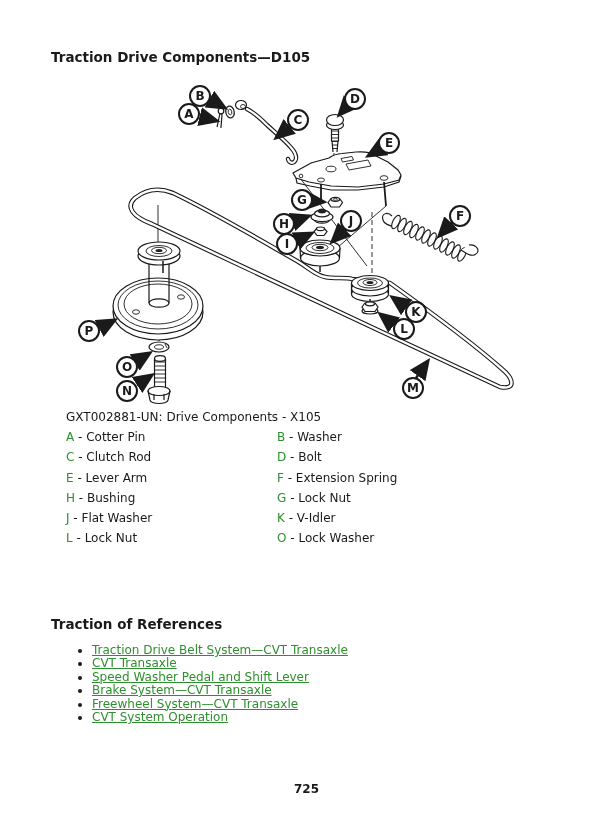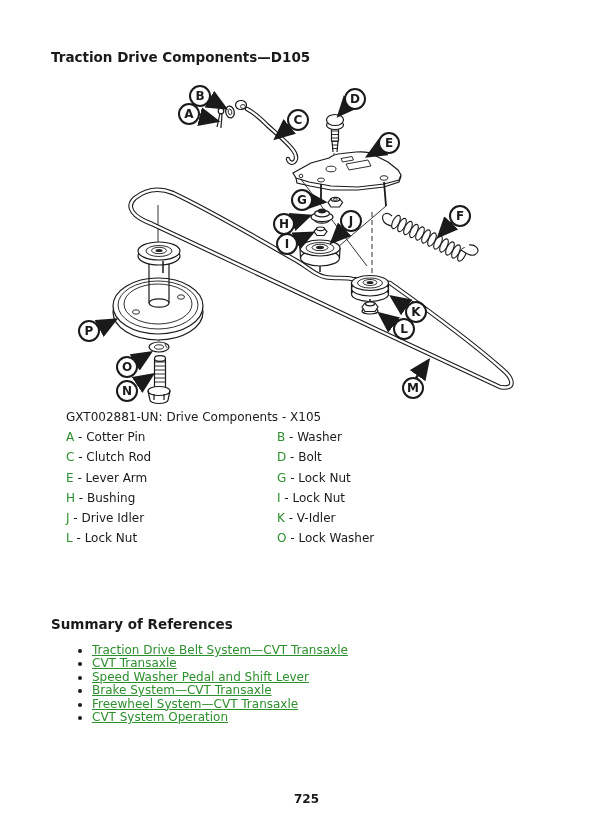--- a/index.html
+++ b/index.html
@@ -12,21 +12,21 @@
   .abs{ position:absolute; }
   .title{ left:51px; top:49px; font-size:13.5px; font-weight:bold; letter-spacing:0; }
   .caption{ left:66px; top:410px; font-size:12px;text-align:center; }
   .legend{ left:66px; top:430px; width:470px; display:grid; grid-template-columns:211px auto; }
   .legend-item{ height:20.3px; font-size:12px; white-space:nowrap; }
   .legend-item .lk{ color:var(--green); }
   .refs-heading{ left:51px; top:616px; font-size:13.5px; font-weight:bold; }
   .refs-list{ left:77px; top:640px; margin:4px; padding:0 0 0 11px; }
   .refs-list li{ font-size:12px; line-height:13.4px; list-style:disc outside; color:var(--ink); }
   .ref-link{ color:var(--green); text-decoration:underline; }
-  .page-number{ left:0; right:0; top:782px; text-align:center; font-size:12px; font-weight:bold;margin-top:10px; }
+  .page-number{ left:0; right:0; top:782px; text-align:center; font-size:12px; font-weight:bold; }
   .diagram-layer{ left:0; top:0; width:613px; height:823px; }
   svg.lineart{ position:absolute; left:0; top:0; }
   .callout{
     position:absolute; width:22px; height:22px; box-sizing:border-box;
     border:2px solid var(--ink); border-radius:50%; background:#fff;
     display:flex; align-items:center; justify-content:center;
     font-size:12px; font-weight:bold; color:var(--ink); z-index:5;
   }
 </style>
 </head>
@@ -242,30 +242,30 @@
     </div>
 
   <div class="abs caption">GXT002881-UN: Drive Components - X105</div>
 
   <div class="abs legend">
       <div class="legend-item"><span class="lk">A</span><span> - Cotter Pin</span></div>
       <div class="legend-item"><span class="lk">B</span><span> - Washer</span></div>
       <div class="legend-item"><span class="lk">C</span><span> - Clutch Rod</span></div>
       <div class="legend-item"><span class="lk">D</span><span> - Bolt</span></div>
       <div class="legend-item"><span class="lk">E</span><span> - Lever Arm</span></div>
+      <div class="legend-item"><span class="lk">F</span><span> - Extension Spring</span></div>
+      <div class="legend-item"><span class="lk">H</span><span> - Bushing</span></div>
       <div class="legend-item"><span class="lk">G</span><span> - Lock Nut</span></div>
-      <div class="legend-item"><span class="lk">H</span><span> - Bushing</span></div>
-      <div class="legend-item"><span class="lk">I</span><span> - Lock Nut</span></div>
-      <div class="legend-item"><span class="lk">J</span><span> - Drive Idler</span></div>
+      <div class="legend-item"><span class="lk">J</span><span> - Flat Washer</span></div>
       <div class="legend-item"><span class="lk">K</span><span> - V-Idler</span></div>
       <div class="legend-item"><span class="lk">L</span><span> - Lock Nut</span></div>
       <div class="legend-item"><span class="lk">O</span><span> - Lock Washer</span></div>
     </div>
 
-  <div class="abs refs-heading">Summary of References</div>
+  <div class="abs refs-heading">Traction of References</div>
   <ul class="abs refs-list">
       <li><a href="#" class="ref-link">Traction Drive Belt System—CVT Transaxle</a></li>
       <li><a href="#" class="ref-link">CVT Transaxle</a></li>
       <li><a href="#" class="ref-link">Speed Washer Pedal and Shift Lever</a></li>
       <li><a href="#" class="ref-link">Brake System—CVT Transaxle</a></li>
       <li><a href="#" class="ref-link">Freewheel System—CVT Transaxle</a></li>
       <li><a href="#" class="ref-link">CVT System Operation</a></li>
     </ul>
 
   <div class="abs page-number">725</div>

